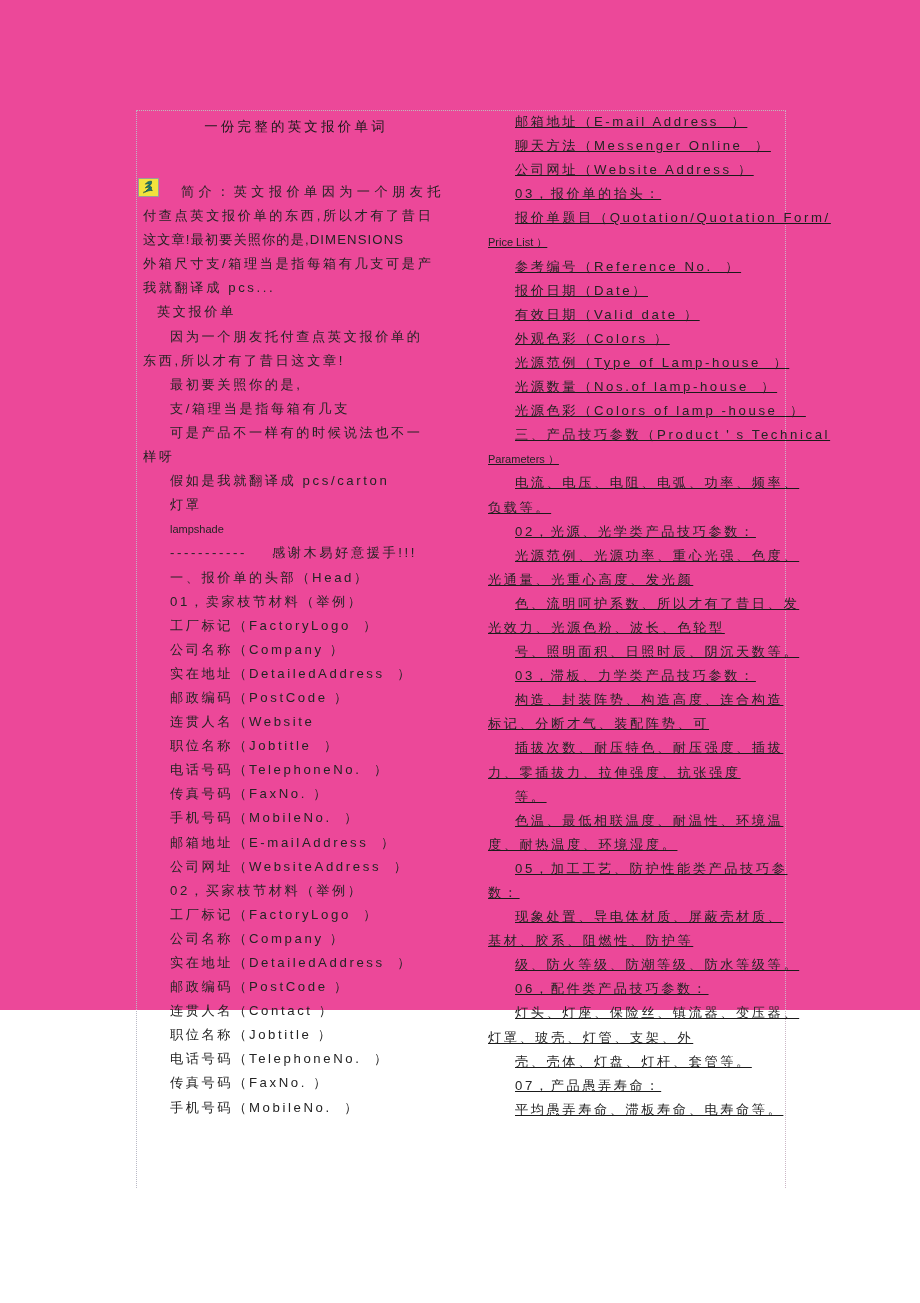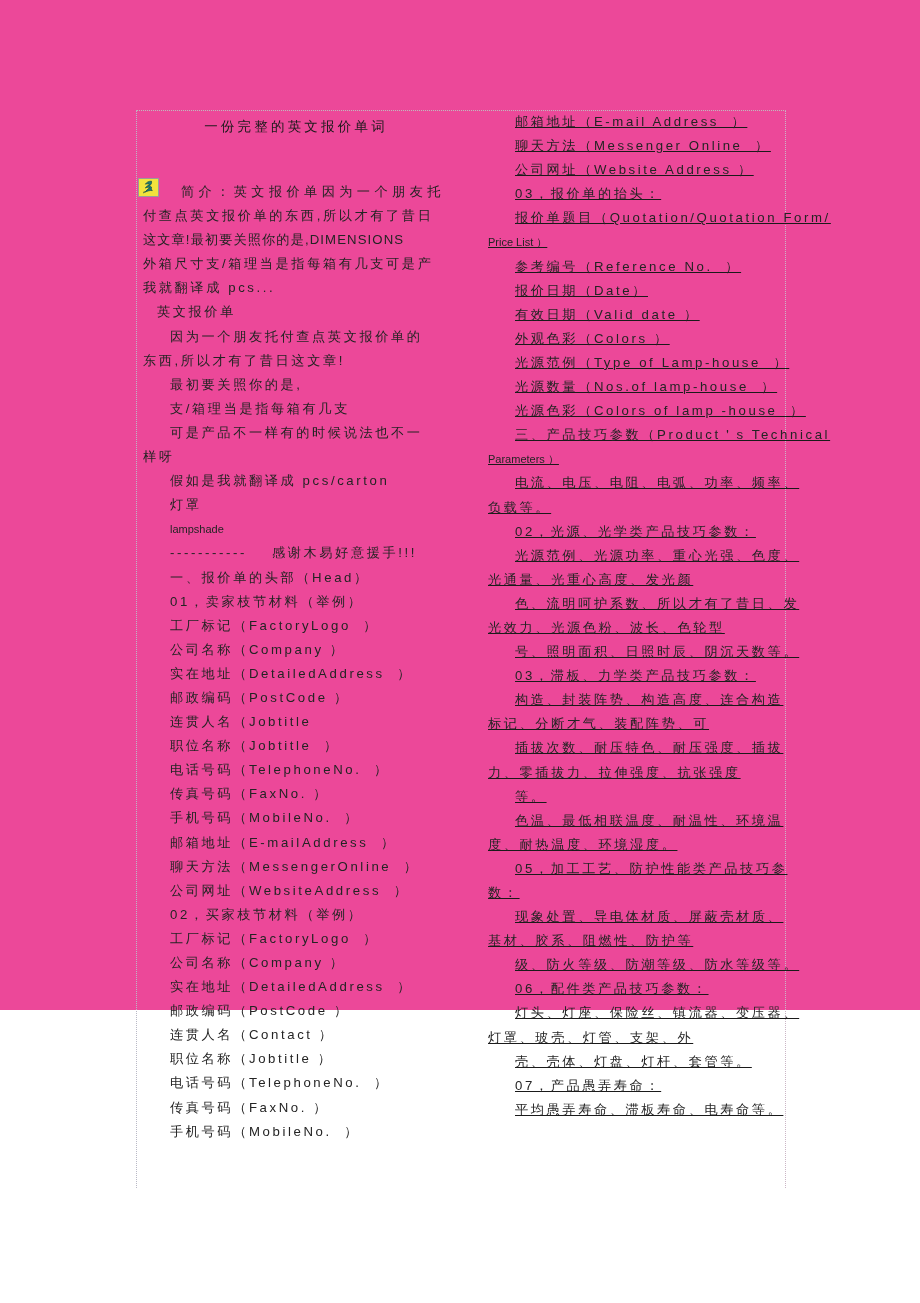--- a/index.html
+++ b/index.html
@@ -127,27 +127,26 @@
       <div class="line cjk ind2">假如是我就翻译成 pcs/carton</div>
       <div class="line cjk ind2">灯罩</div>
       <div class="line lat ind2">lampshade</div>
       <div class="line cjk ind2">-----------    感谢木易好意援手!!!</div>
       <div class="line cjk ind2">一、报价单的头部（Head）</div>
       <div class="line cjk ind2">01，卖家枝节材料（举例）</div>
       <div class="line cjk ind2">工厂标记（FactoryLogo  ）</div>
       <div class="line cjk ind2">公司名称（Company ）</div>
       <div class="line cjk ind2">实在地址（DetailedAddress  ）</div>
       <div class="line cjk ind2">邮政编码（PostCode ）</div>
-      <div class="line cjk ind2">连贯人名（Jobtitle</div>
+      <div class="line cjk ind2">连贯人名（Website</div>
       <div class="line cjk ind2">职位名称（Jobtitle  ）</div>
       <div class="line cjk ind2">电话号码（TelephoneNo.  ）</div>
       <div class="line cjk ind2">传真号码（FaxNo. ）</div>
       <div class="line cjk ind2">手机号码（MobileNo.  ）</div>
       <div class="line cjk ind2">邮箱地址（E-mailAddress  ）</div>
-      <div class="line cjk ind2">聊天方法（MessengerOnline  ）</div>
       <div class="line cjk ind2">公司网址（WebsiteAddress  ）</div>
       <div class="line cjk ind2">02，买家枝节材料（举例）</div>
       <div class="line cjk ind2">工厂标记（FactoryLogo  ）</div>
       <div class="line cjk ind2">公司名称（Company ）</div>
       <div class="line cjk ind2">实在地址（DetailedAddress  ）</div>
       <div class="line cjk ind2">邮政编码（PostCode ）</div>
       <div class="line cjk ind2">连贯人名（Contact ）</div>
       <div class="line cjk ind2">职位名称（Jobtitle ）</div>
       <div class="line cjk ind2">电话号码（TelephoneNo.  ）</div>
       <div class="line cjk ind2">传真号码（FaxNo. ）</div>

